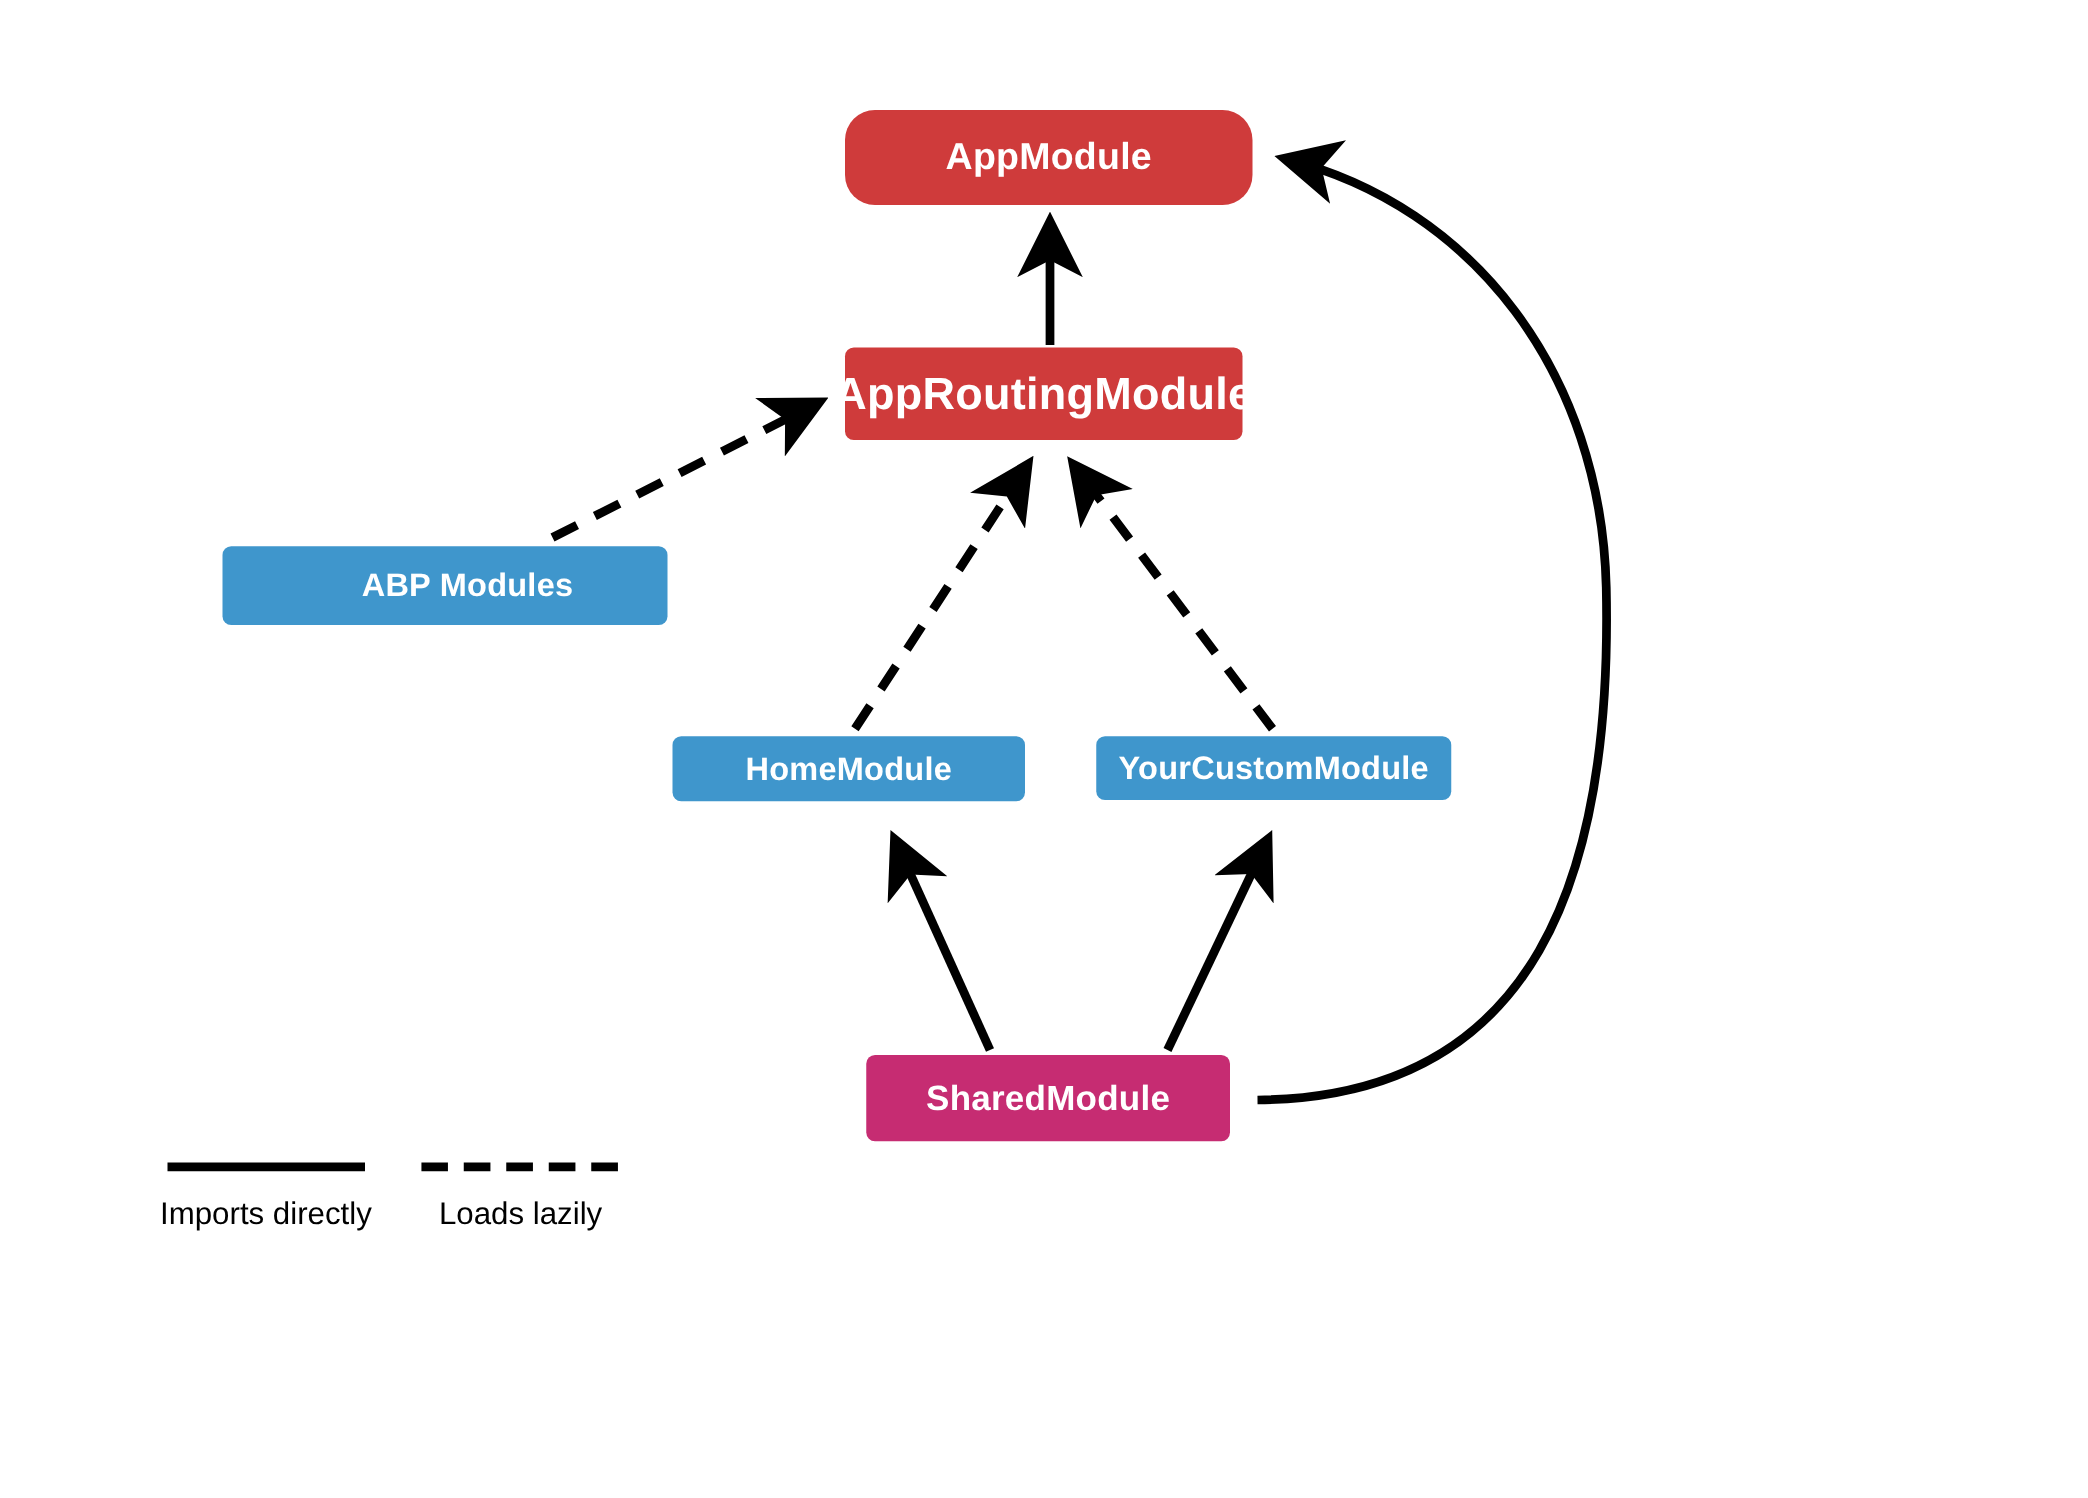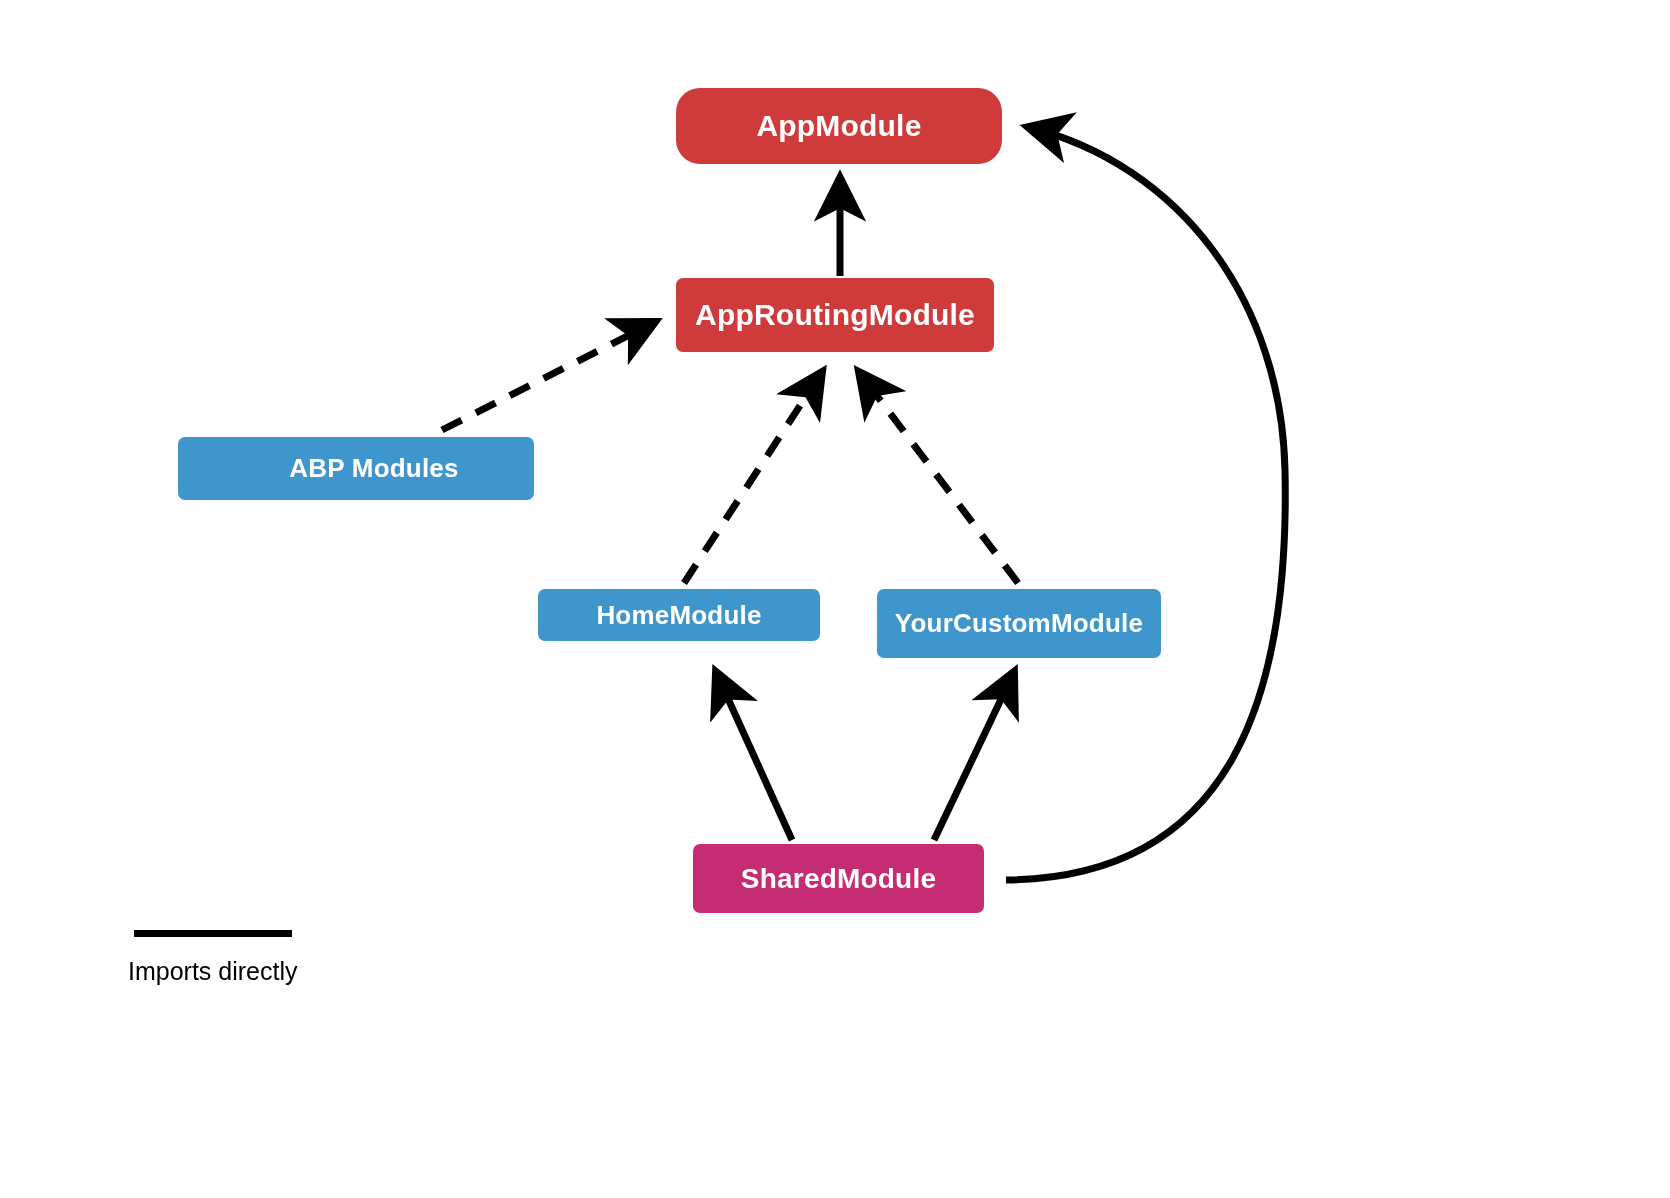--- a/index.html
+++ b/index.html
@@ -32,24 +32,24 @@
     border-radius: 7px;
     color: #ffffff;
     font-weight: bold;
     font-family: "Liberation Sans", sans-serif;
     letter-spacing: 0.2px;
     text-align: center;
     box-sizing: border-box;
     z-index: 2;
   }
   .node-app        { left: 676px; top: 88px;  width: 326px; height: 76px; font-size: 30px; background: #cf3b3b; border-radius: 24px; }
-  .node-approuting { left: 676px; top: 278px; width: 318px; height: 74px; font-size: 30px; background: #cf3b3b; justify-content: center; }
+  .node-approuting { left: 676px; top: 278px; width: 318px; height: 74px; font-size: 36px; background: #cf3b3b; justify-content: center; }
   .node-abp        { left: 178px; top: 437px; width: 356px; height: 63px; font-size: 26px; background: #3f96cc; padding-left: 36px; }
   .node-home       { left: 538px; top: 589px; width: 282px; height: 52px; font-size: 26px; background: #3f96cc; }
-  .node-custom     { left: 877px; top: 589px; width: 284px; height: 69px; font-size: 26px; background: #3f96cc; }
+  .node-custom     { left: 877px; top: 589px; width: 284px; height: 51px; font-size: 26px; background: #3f96cc; }
   .node-shared     { left: 693px; top: 844px; width: 291px; height: 69px; font-size: 28px; background: #c62c72; }
 
   #legend {
     position: absolute;
     left: 128px;
     top: 930px;
     z-index: 3;
   }
   .legend-row {
     display: flex;
@@ -134,16 +134,20 @@
   <div class="node node-shared">
     <span>SharedModule</span>
   </div>
 
   <div id="legend">
     <div class="legend-row">
       <div class="legend-item">
         <div class="legend-swatch solid"></div>
         <div class="legend-label">Imports directly</div>
       </div>
+      <div class="legend-item">
+        <div class="legend-swatch dashed"></div>
+        <div class="legend-label">Loads lazily</div>
+      </div>
     </div>
   </div>
 
 </div>
 
 </body></html>

